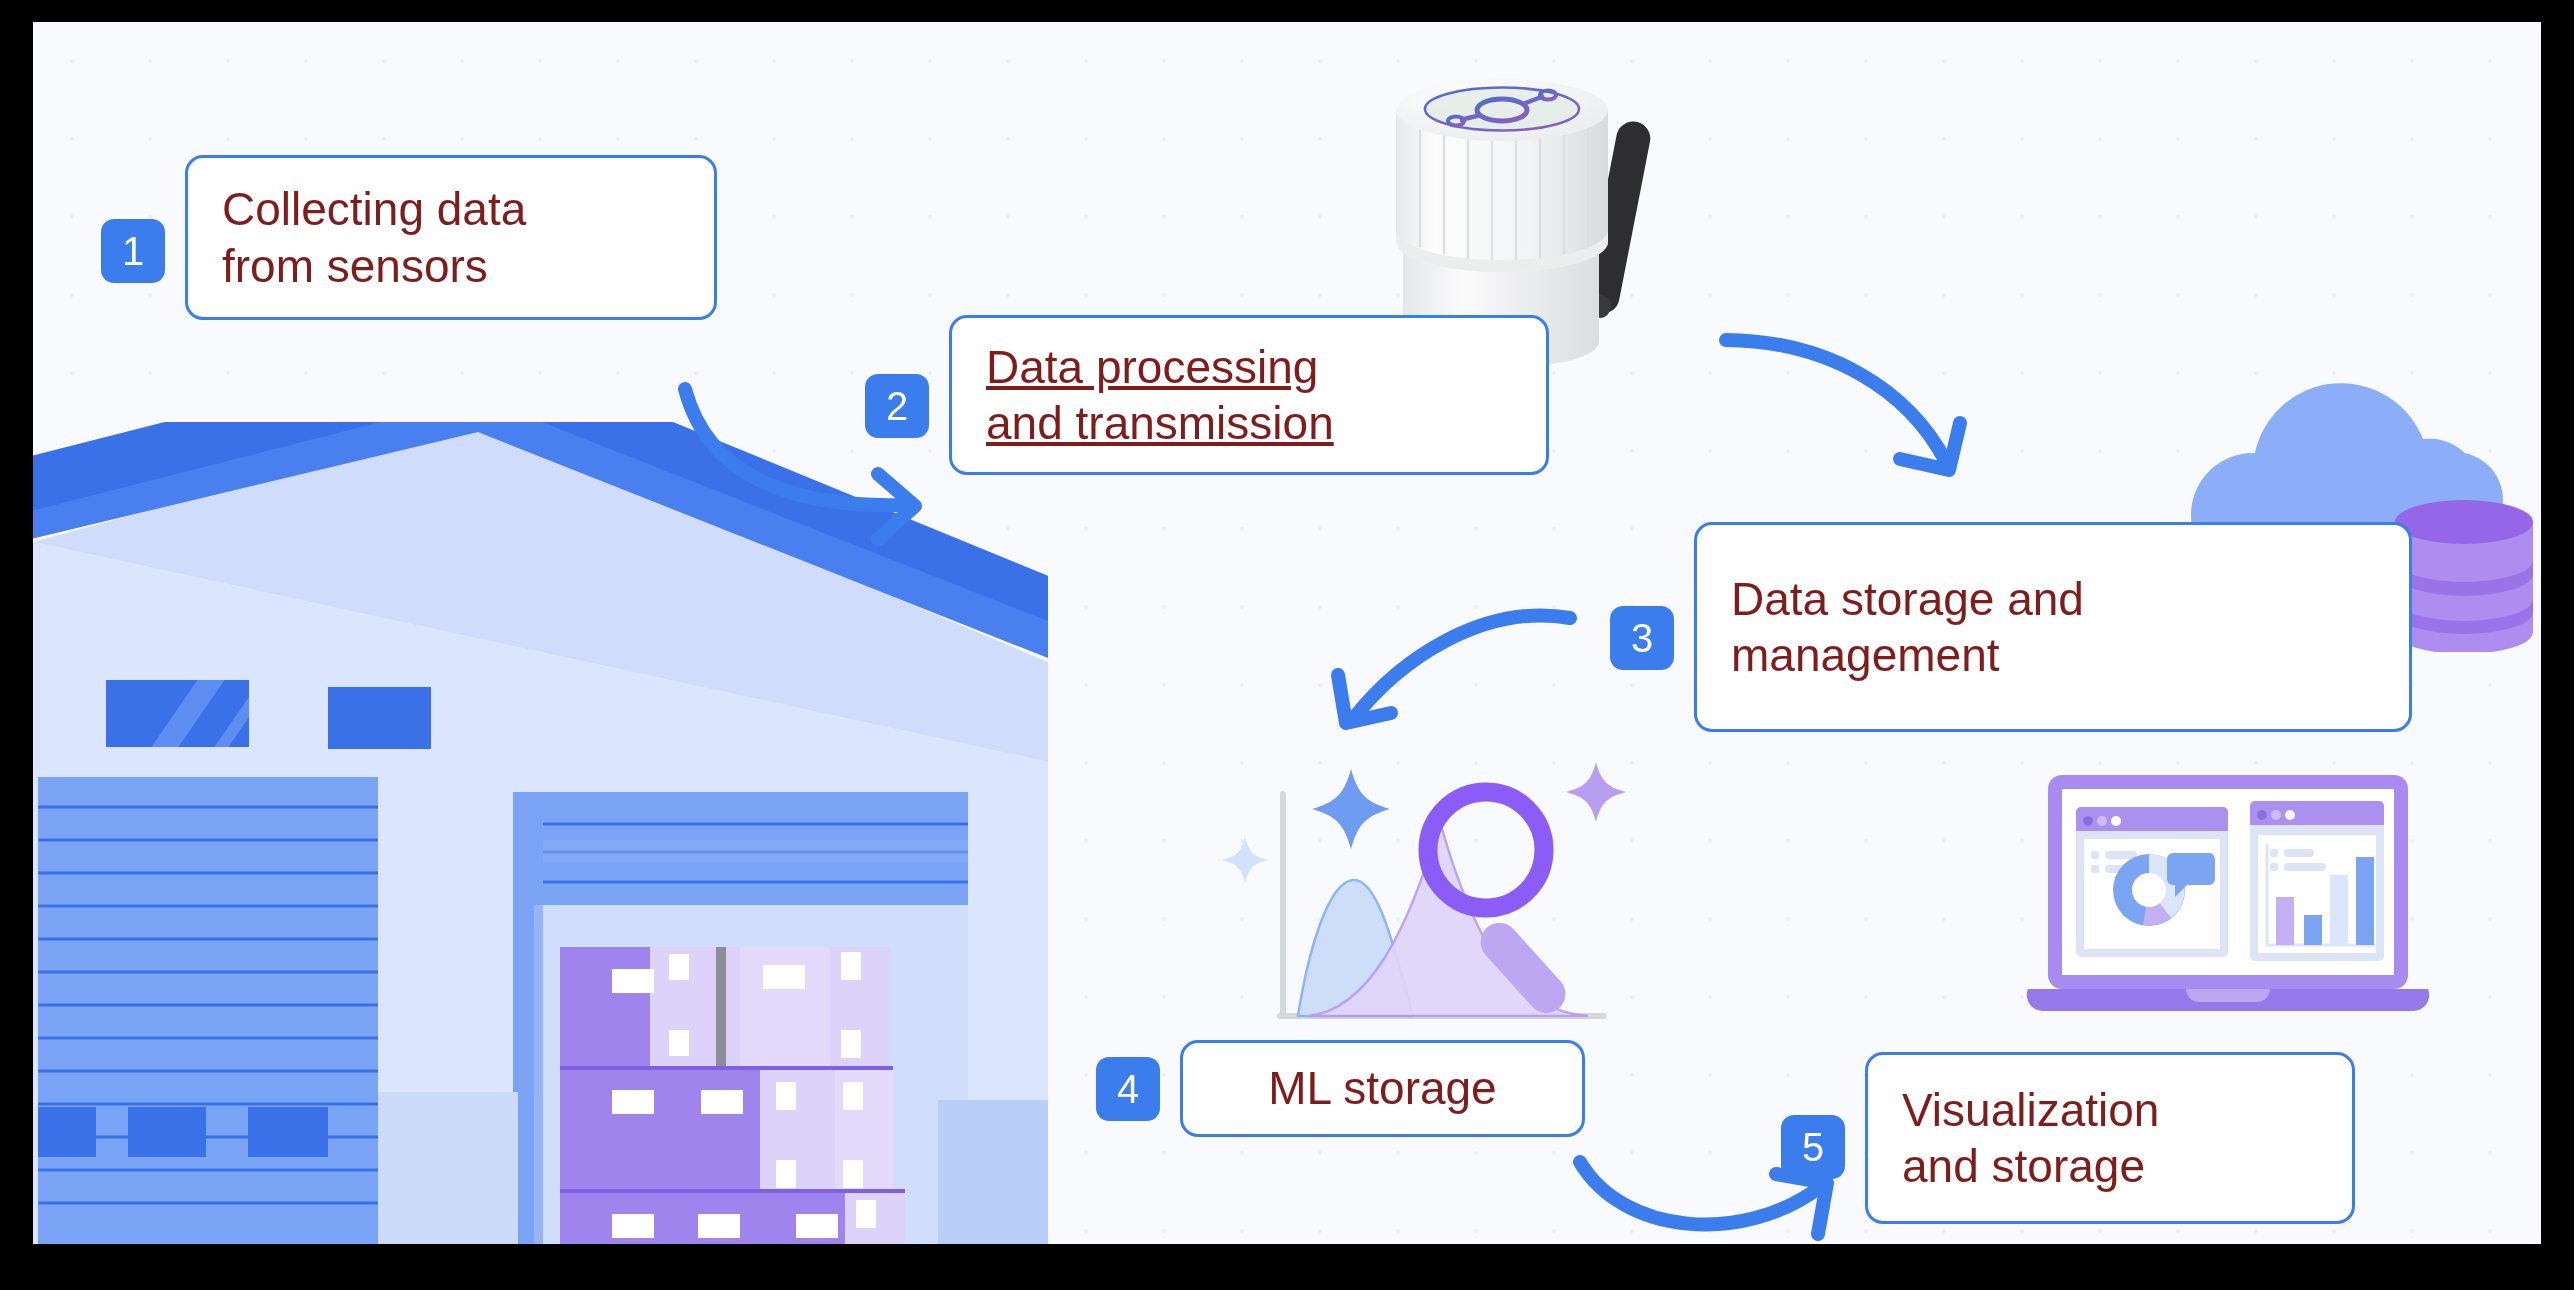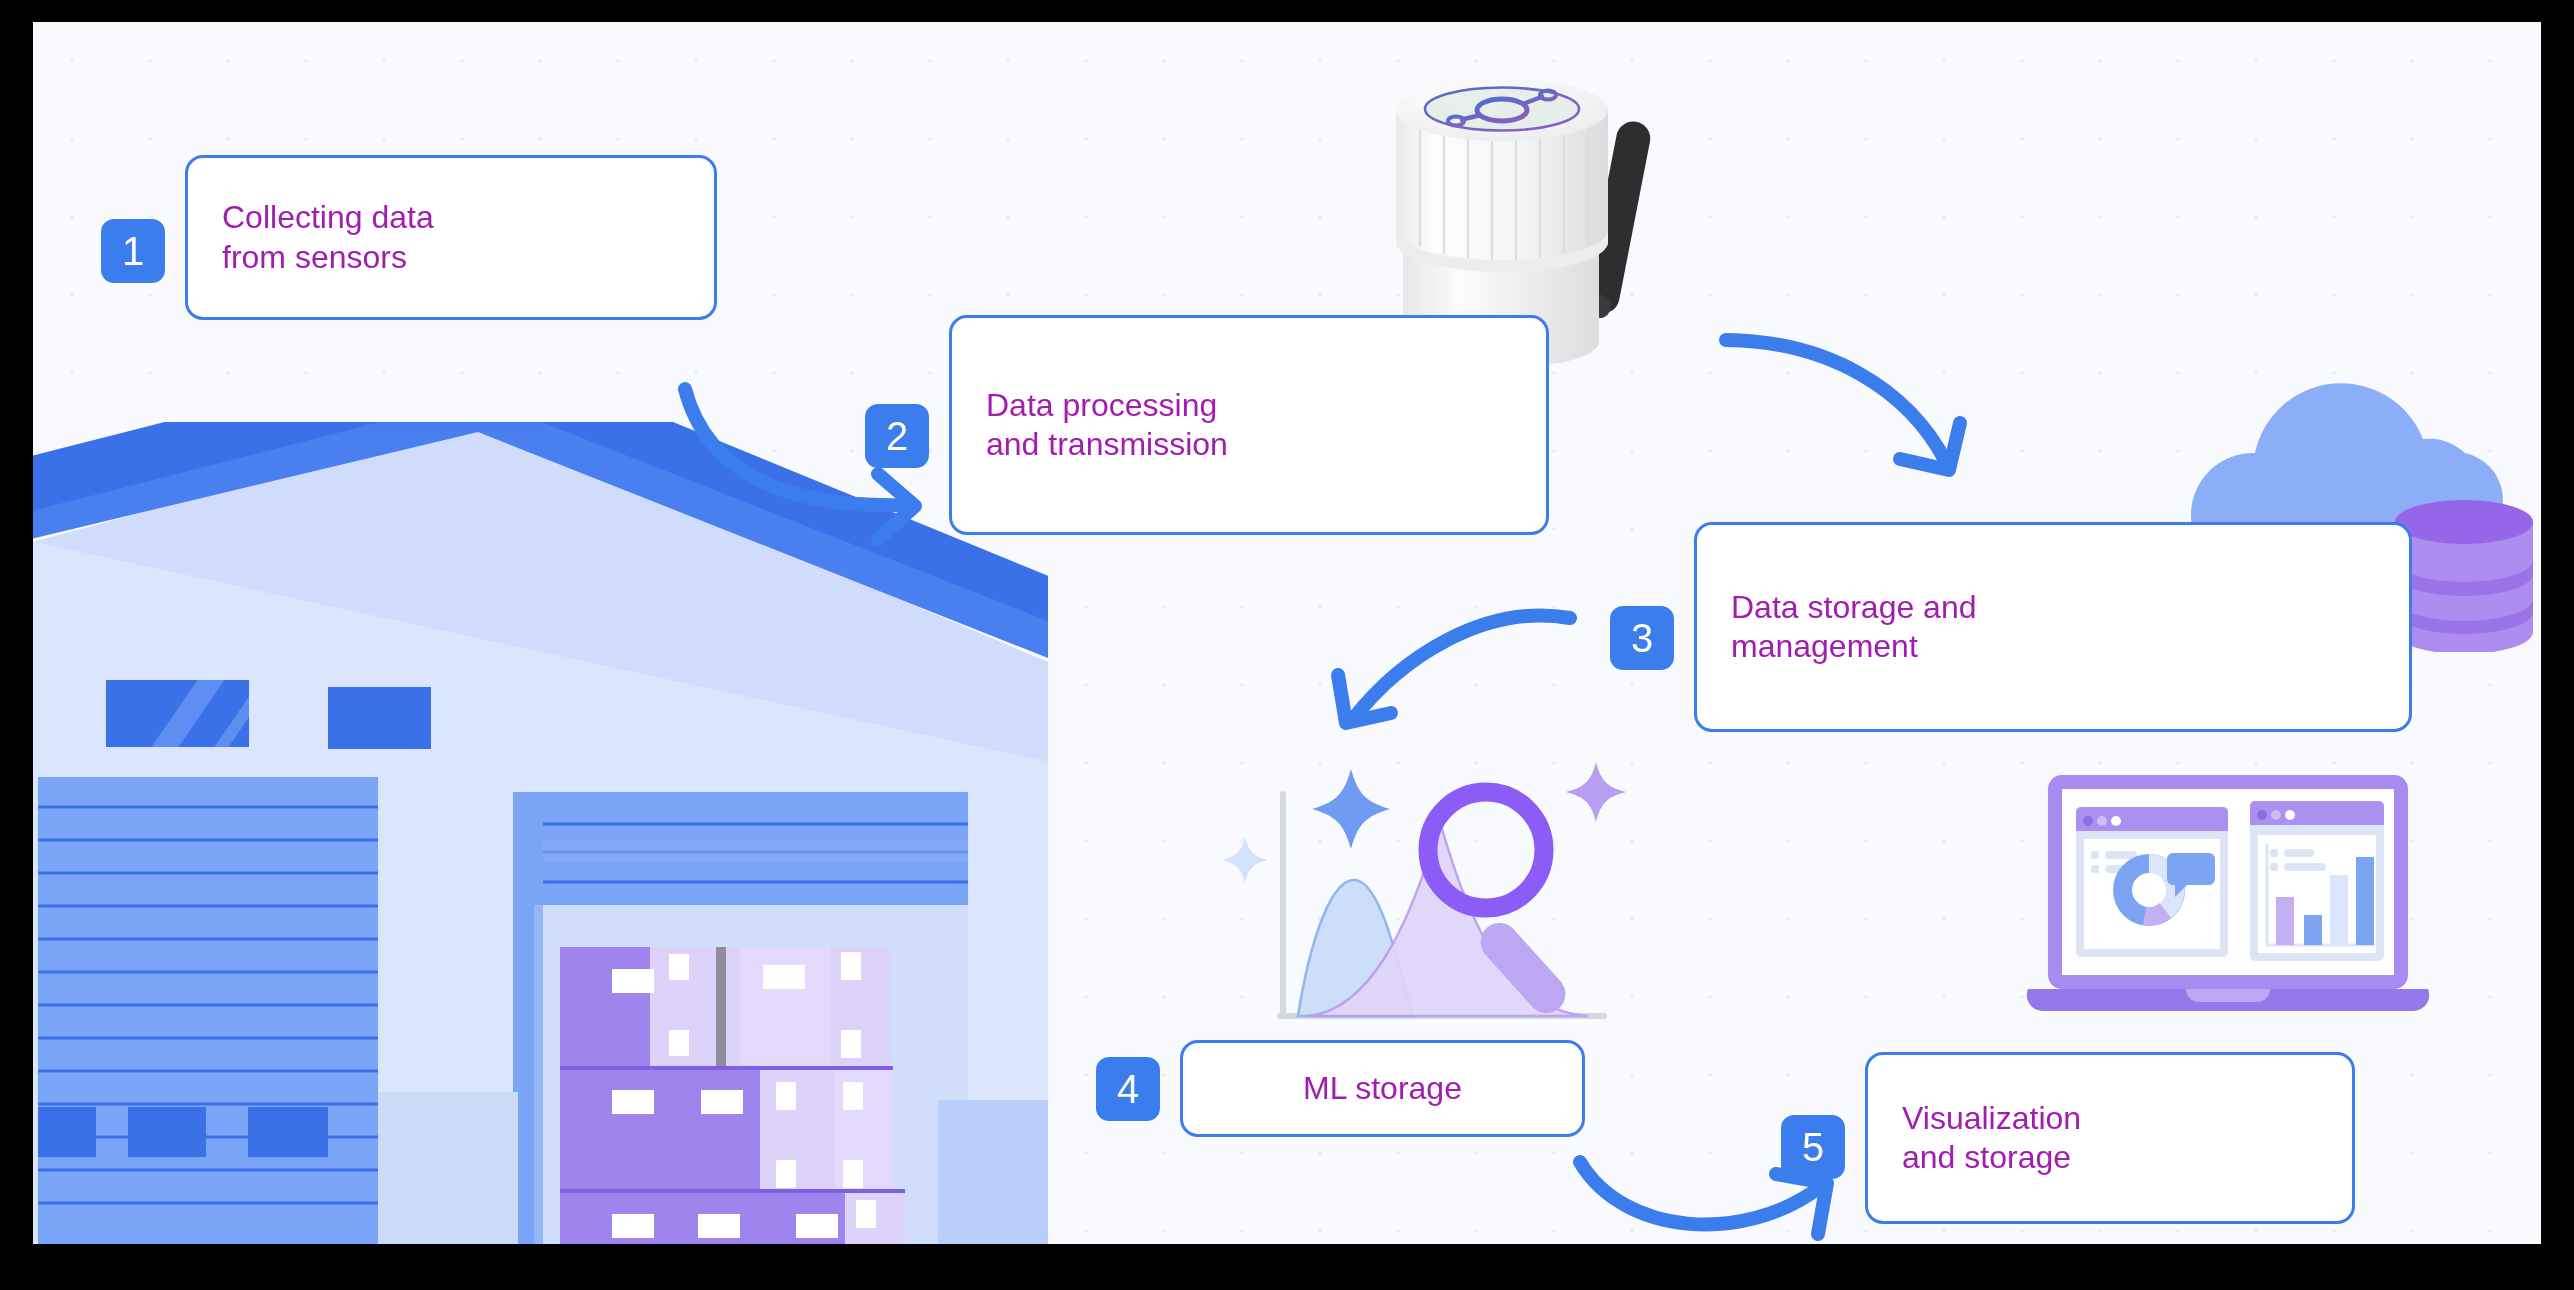--- a/index.html
+++ b/index.html
@@ -74,34 +74,34 @@
     align-self: center;
   }
   .step-card {
     background: #ffffff;
     border: 3px solid #3b7ded;
     border-radius: 18px;
     box-sizing: border-box;
     display: flex;
     align-items: center;
     padding: 22px 34px;
-    font-size: 32px;
+    font-size: 46px;
     line-height: 1.22;
-    color: #a21caf;
+    color: #7f1d1d;
     white-space: pre-line;
   }
 
   
   #step-1 { left: 68px;  top: 133px; align-items: flex-start; }
   #step-1 .step-badge { margin-top: 26px; }
   #step-1 .step-card  { width: 532px; height: 165px; }
 
   #step-2 { left: 832px; top: 293px; align-items: flex-start; }
   #step-2 .step-badge { margin-top: 22px; }
-  #step-2 .step-card  { width: 600px; height: 220px; }
+  #step-2 .step-card  { width: 600px; height: 160px; text-decoration: underline; }
 
   #step-3 { left: 1577px; top: 500px; align-items: flex-start; }
   #step-3 .step-badge { margin-top: 22px; }
   #step-3 .step-card  { width: 718px; height: 210px; }
 
   #step-4 { left: 1063px; top: 1018px; }
   #step-4 .step-card  { width: 405px; height: 97px; justify-content: center; }
 
   #step-5 { left: 1748px; top: 1030px; align-items: flex-start; }
   #step-5 .step-badge { margin-top: 18px; }

